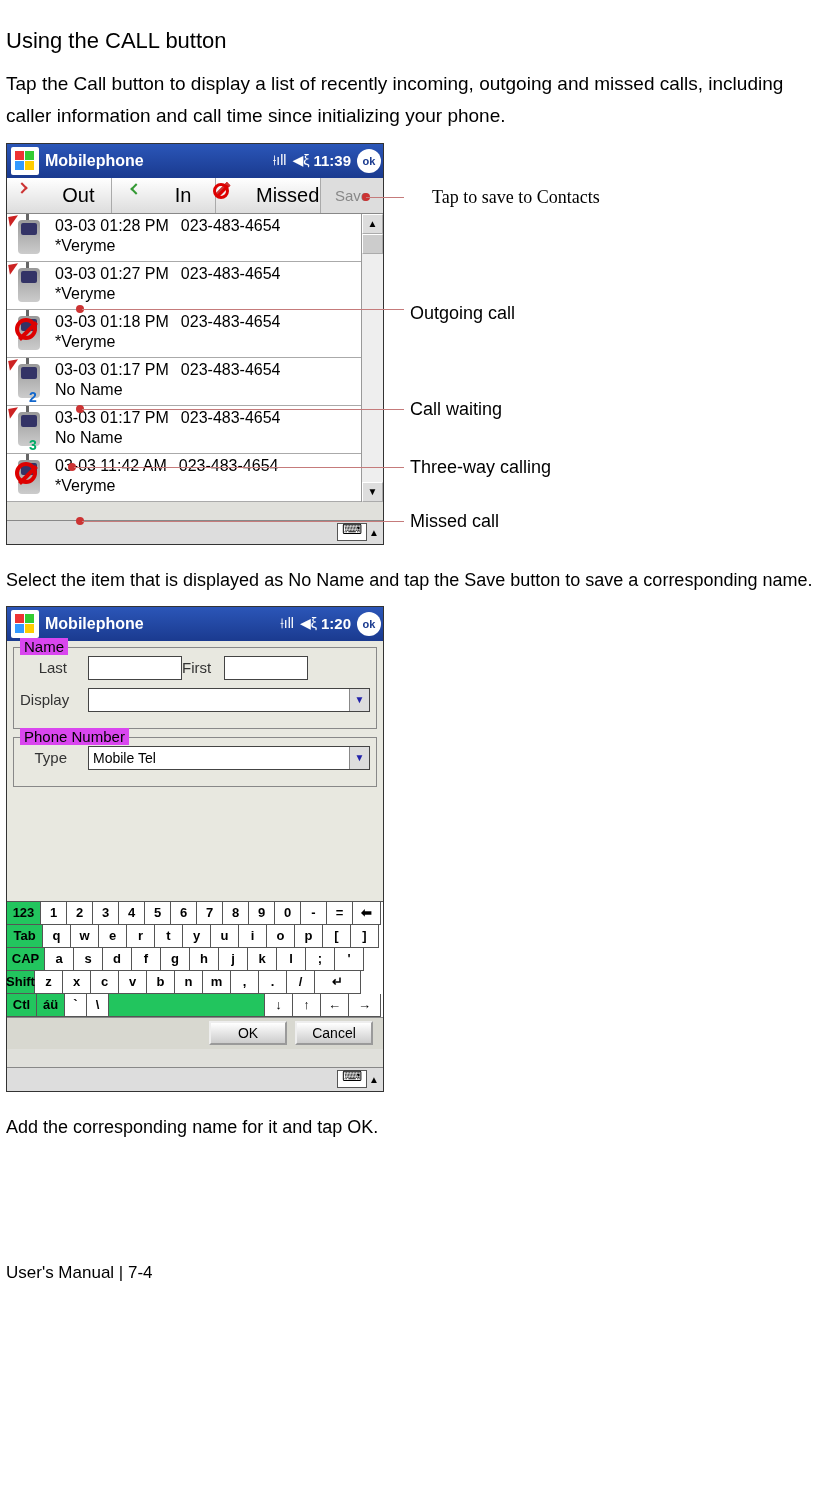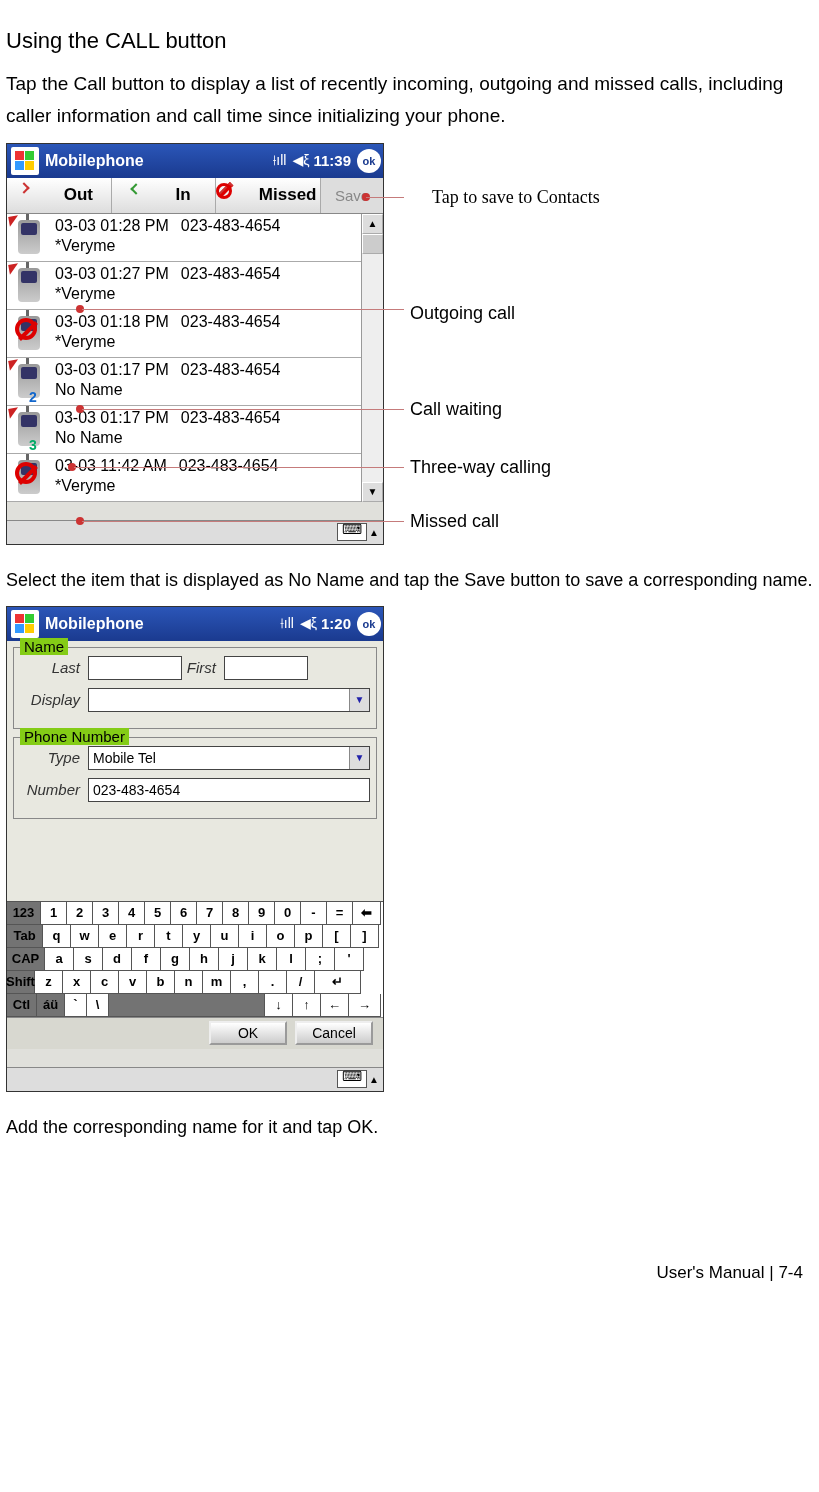--- a/index.html
+++ b/index.html
@@ -12,21 +12,21 @@
     .titlebar { height: 34px; background: linear-gradient(#2b56b8, #1a3a8f); color: #fff; display: flex; align-items: center; padding: 0 2px; position: relative; }
     .start-flag { width: 28px; height: 28px; background: #fff; margin: 0 6px 0 2px; position: relative; border-radius: 2px; }
     .start-flag::before { content:""; position:absolute; top:4px; left:4px; width:9px; height:9px; background:#e33; }
     .start-flag::after { content:""; position:absolute; top:4px; left:14px; width:9px; height:9px; background:#3c3; box-shadow: -10px 10px 0 #39f, 0 10px 0 #fc0; }
     .tb-title { font-weight: bold; font-size: 16px; flex: 1; }
     .tb-icons { display: flex; align-items: flex-start; gap: 6px; margin-right: 4px; }
     .sig-icon, .vol-icon { font-size: 14px; color:#fff; }
     .tb-time { font-weight: bold; font-size: 15px; margin-right: 6px; }
     .ok-btn { width: 24px; height: 24px; border-radius: 50%; background: #fff; color: #1a3a8f; font-size: 11px; font-weight: bold; display: flex; align-items: center; justify-content: center; }
     .tabs { height: 36px; display: flex; border-bottom: 1px solid #888; background: linear-gradient(#fff,#ddd); }
-    .tab { flex: 1; display: flex; align-items: center; justify-content: center; gap: 19px; font-size: 17px; border-right:1px solid #aaa;font-weight:bold; }
+    .tab { flex: 1; display: flex; align-items: center; justify-content: center; gap: 19px; font-size: 20px; border-right:1px solid #aaa; }
     .tab:last-child { border-right:none; }
     .tab .icon { width: 20px; height: 16px; position: relative; }
     .phone-icon-small { width:16px; height:11px; background:#999; border-radius:2px 2px 2px 5px; position:relative; }
     .phone-icon-small::before { content:""; position:absolute; top:-3px; right:-3px; width:6px; height:6px; border-top:2px solid #c33; border-right:2px solid #c33; transform:rotate(45deg); }
     .phone-icon-small.in::before { border-color:#393; transform:rotate(-135deg); top:-2px; right:-4px; }
     .phone-icon-small.missed::after { content:""; position:absolute; top:-4px; left:-4px; width:10px; height:10px; border:3px solid #d00; border-radius:50%; transform:rotate(45deg); }
     .phone-icon-small.missed::before { content:""; position:absolute; top:0; left:-2px; width:14px; height:3px; background:#d00; transform:rotate(-45deg); }
     .save-tab { width: 62px; background: #ddd; color: #888; display:flex; align-items:center; justify-content:center; font-size:15px; }
     .call-list { position: relative; }
     .list-row { height: 48px; display: flex; border-bottom: 1px solid #aaa; position: relative; }
@@ -61,35 +61,35 @@
     .sip-icon::before { content:"⌨"; position:absolute; top:-3px; left:4px; font-size:14px; }
     .sip-arrow { width:10px; font-size:10px; margin-right:4px; }
     .callout { position:absolute; font-size:18px; color:#000; white-space:nowrap; }
     .callout-line { position:absolute; height:1px; background:#c57b7b; }
     .callout-dot { position:absolute; width:8px; height:8px; border-radius:50%; background:#c33; }
     .box-gray { height:18px; background:#e0e0db; }
 
     
     .form-body { padding: 2px 4px 0 4px; background:#e8e8e0; height:260px; }
     .fieldset { border:1px solid #888; margin:4px 2px 8px 2px; padding:8px 6px 8px 6px; position:relative; }
-    .fieldset .legend { position:absolute; top:-10px; left:6px; background:#84cc16; padding:0 4px; font-size:15px; }
+    .fieldset .legend { position:absolute; top:-10px; left:6px; background:#d946ef; padding:0 4px; font-size:15px; }
     .frow { display:flex; align-items:center; margin-bottom:8px; }
-    .flabel { width:68px; text-align:right; padding-right:8px; font-size:15px; color:#333;font-style:italic; }
+    .flabel { width:68px; text-align:right; padding-right:21px; font-size:15px; color:#333; }
     .finput { flex:1; height:24px; background:#fff; border:1px solid #444; }
     .finput.short { width:94px; flex:none; }
     .fcombo { flex:1; height:24px; background:#fff; border:1px solid #444; display:flex; align-items:center; justify-content:space-between; padding-left:4px; font-size:14px; }
     .combo-arrow { width:20px; height:22px; background:#ddd; border-left:1px solid #888; display:flex; align-items:center; justify-content:center; color:#22a; font-size:10px; }
     .flabel.first { width:42px; }
     .sip-kb { background:#fff; border-top:1px solid #555; }
     .kb-row { display:flex; height:23px; }
     .kb-key { border:1px solid #555; border-left:none; border-top:none; display:flex; align-items:center; justify-content:center; font-size:13px; font-weight:bold; background:#fff; }
-    .kb-key.wide { background:#737373; }
+    .kb-key.wide { background:#22c55e; }
     .okcancel { height:32px; background:#d8d8d0; display:flex; justify-content:flex-end; align-items:center; gap:8px; padding-right:10px; border-top:1px solid #888; }
     .dlgbtn { width:78px; height:24px; background:linear-gradient(#fff,#ccc); border:2px outset #eee; font-size:14px; display:flex; align-items:center; justify-content:center; }
-    .footer { position: relative; margin-top: 120px; text-align: right; padding-right: 10px; font-size: 17px; }
+    .footer { position: relative; margin-top: 120px; padding-right: 10px; font-size: 17px; }
   </style>
 </head>
 <body>
 
 <div class="h1">Using the CALL button</div>
 <div class="p">Tap the Call button to display a list of recently incoming, outgoing and missed calls, including caller information and call time since initializing your phone.</div>
 
 <div class="section">
   <div class="figure-wrap">
     <div class="phone">
@@ -233,26 +233,20 @@
               </div>
           </div>
         </div>
         <div class="fieldset">
           <div class="legend">Phone Number</div>
           <div class="frow">
             <div class="flabel">Type</div>
             <div class="fcombo">
                 <span>Mobile Tel</span>
                 <div class="combo-arrow">▼</div>
-              </div>
-          </div>
-          <div class="frow">
-            <div class="flabel">Number</div>
-            <div class="finput" style="display:flex; align-items:center; padding-left:4px; font-size:14px;">
-                <span>023-483-4654</span>
               </div>
           </div>
         </div>
       </div>
       <div class="sip-kb" id="sip-kb">
           <div class="kb-row">
             <div class="kb-key wide" style="width: 34px;">123</div>
             <div class="kb-key" style="width: 26px;">1</div>
             <div class="kb-key" style="width: 26px;">2</div>
             <div class="kb-key" style="width: 26px;">3</div>

